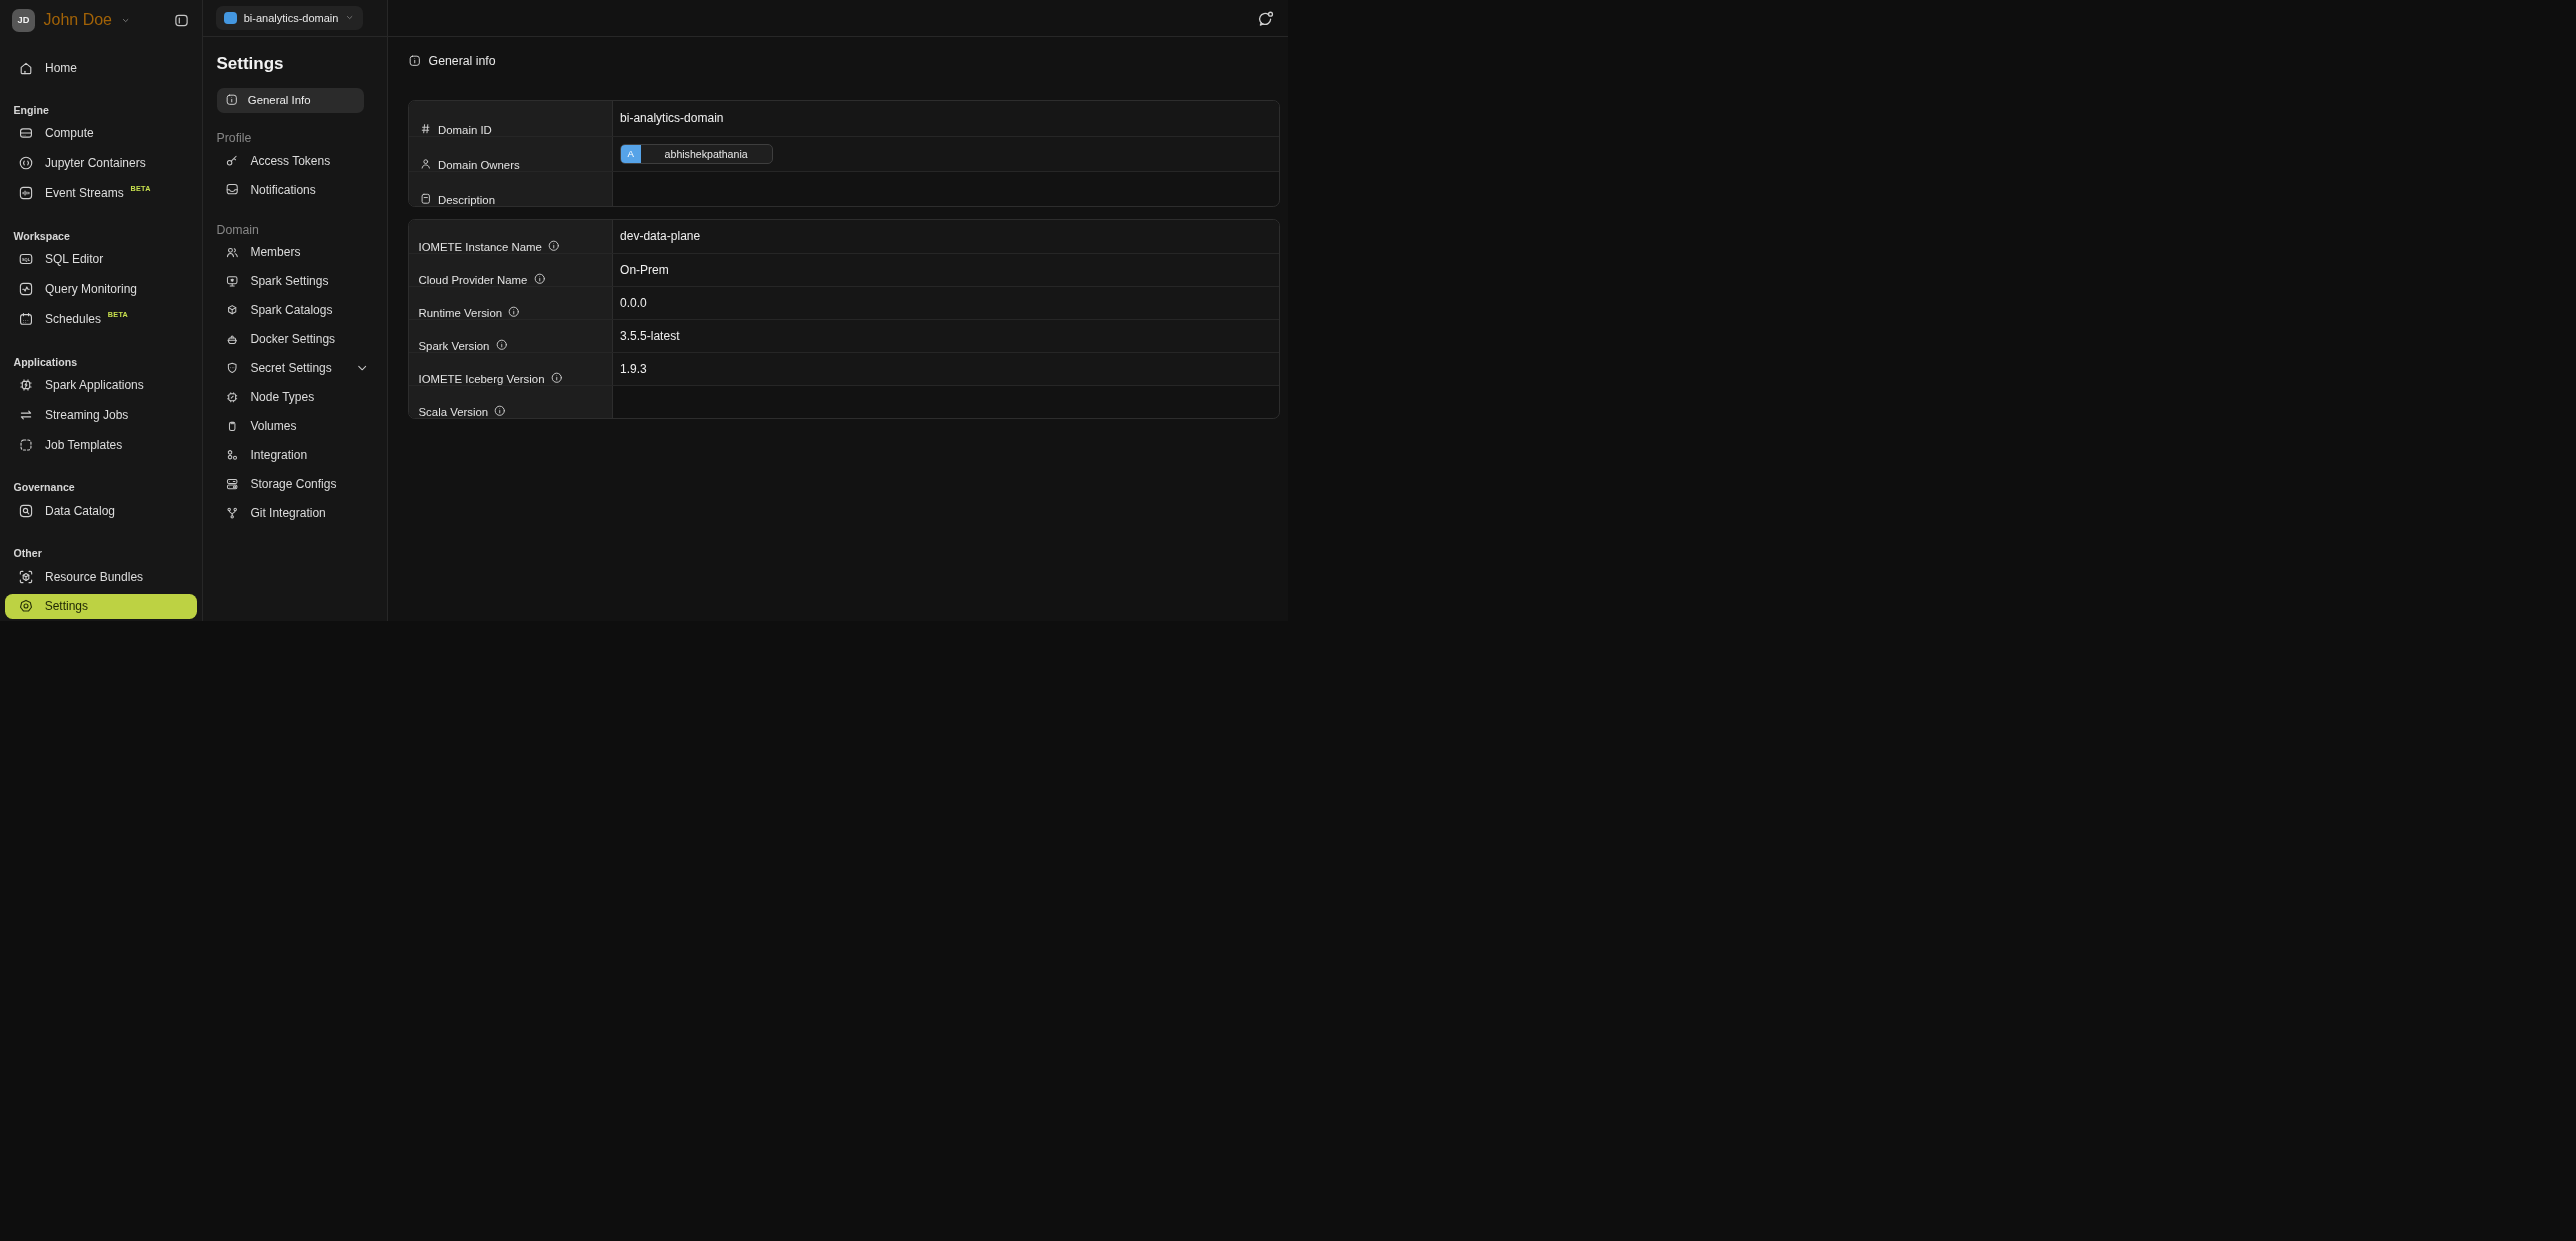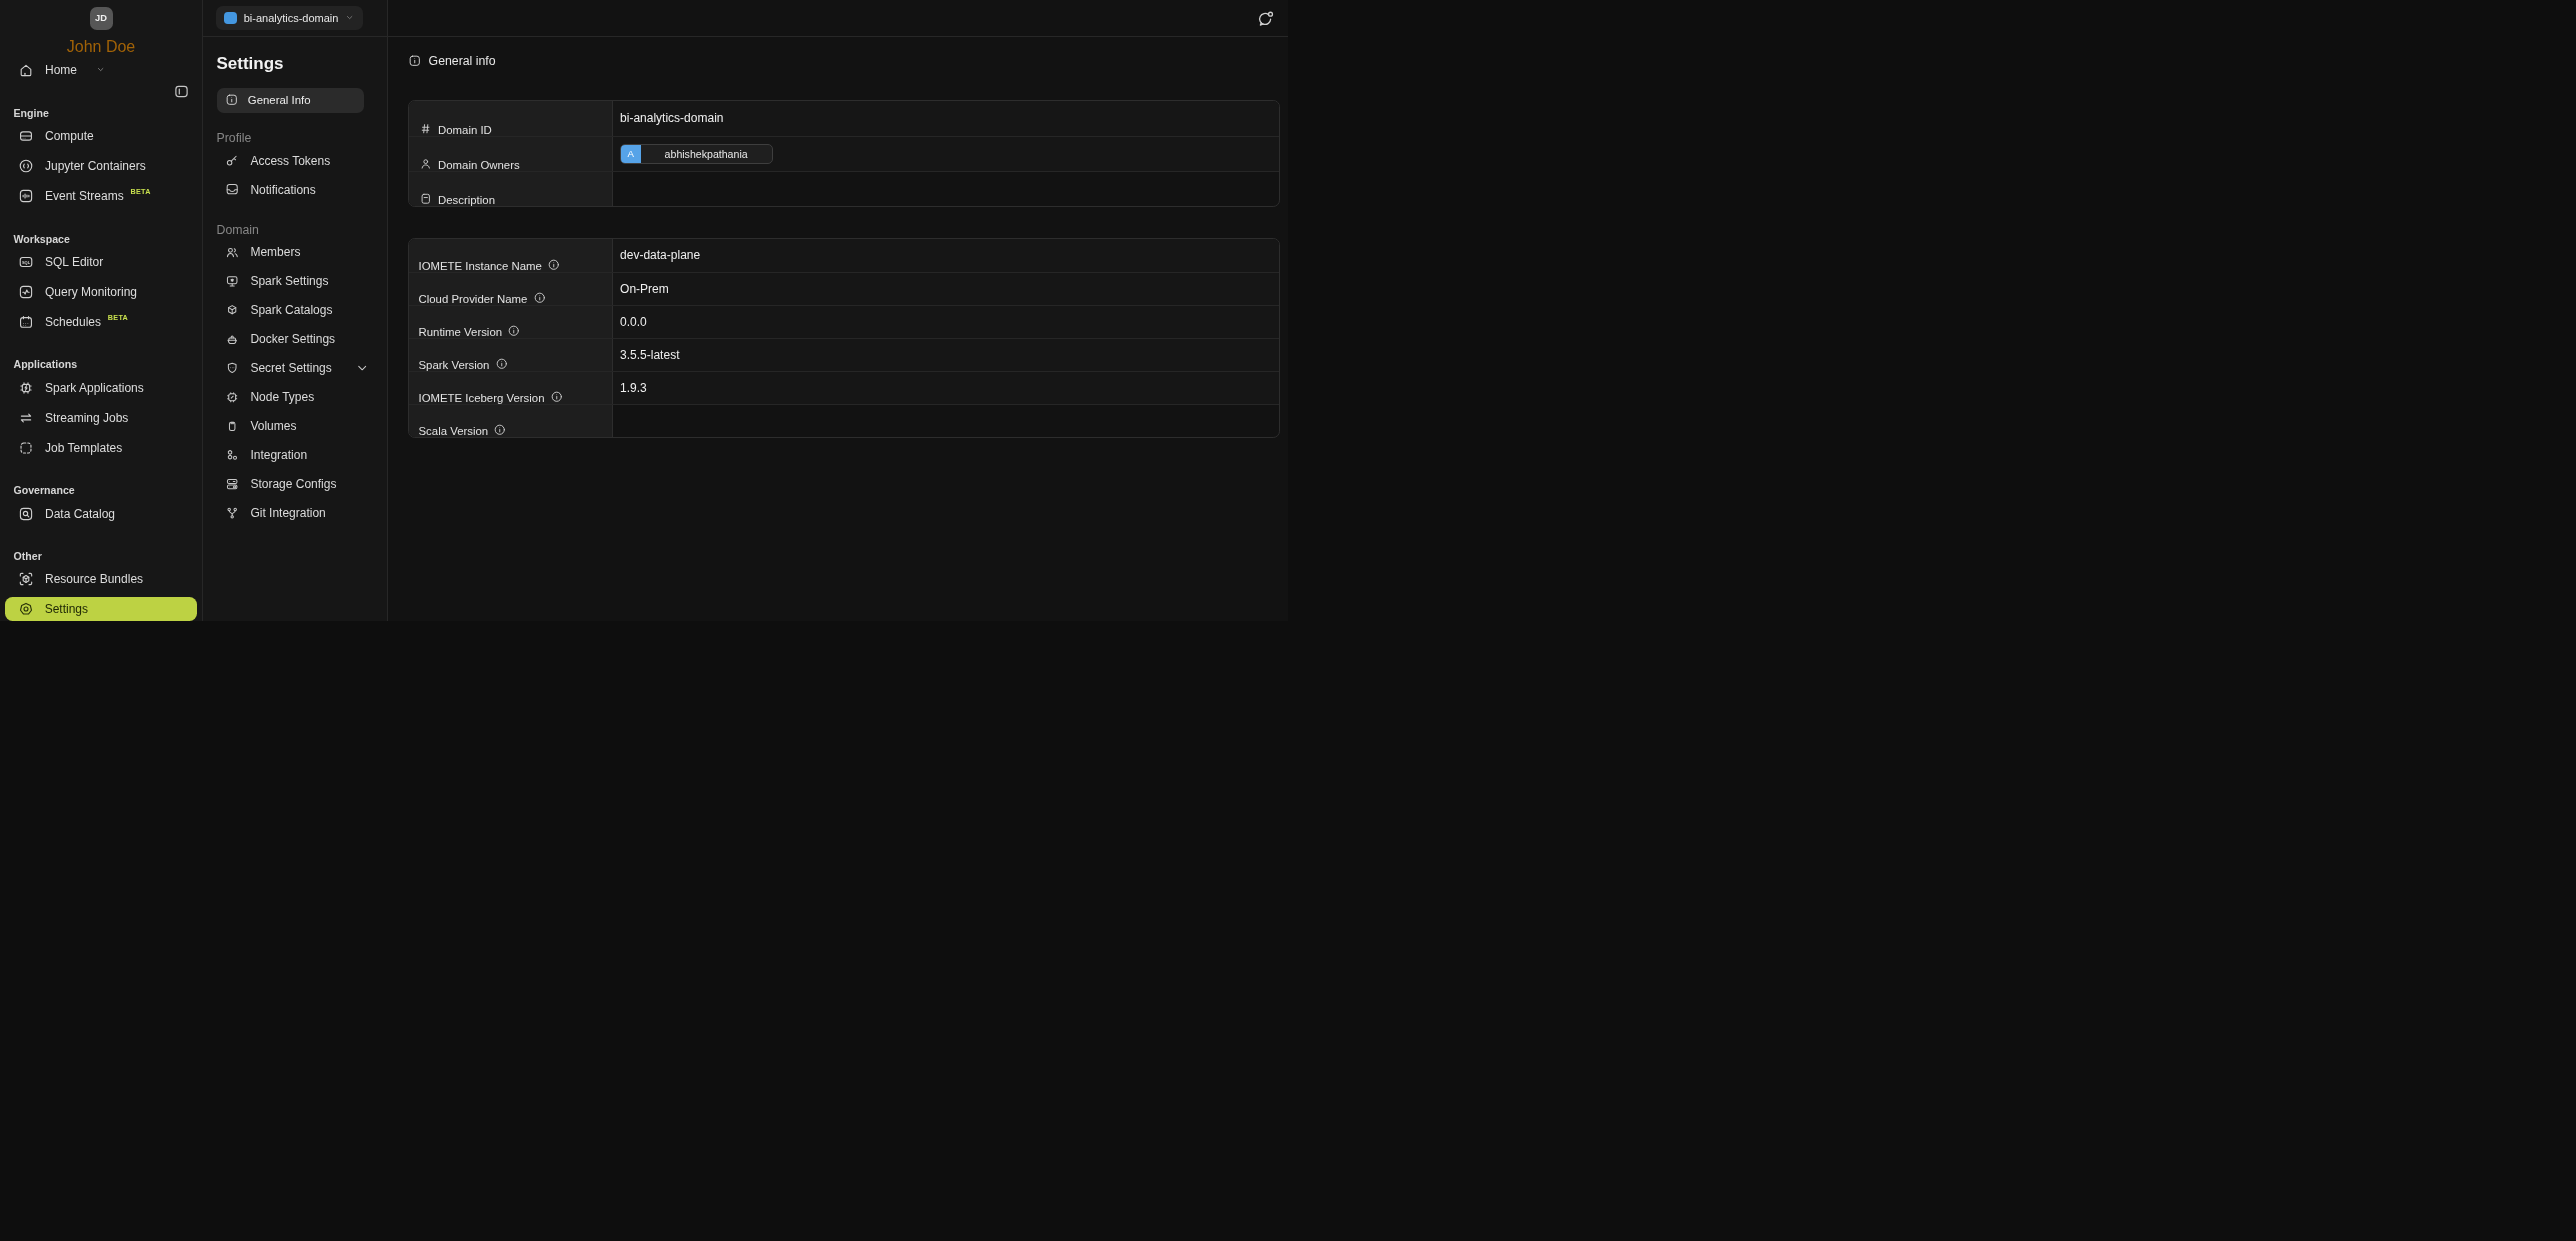--- a/index.html
+++ b/index.html
@@ -5,21 +5,21 @@
   * { margin:0; padding:0; box-sizing:border-box; }
   html,body { width:1288px; height:621px; overflow:hidden; background:#0e0e0e;
               font-family:"Liberation Sans","DejaVu Sans",sans-serif; color:#e6e6e6; }
   .app { display:flex; width:1288px; height:621px; }
   svg { width:100%; height:100%; display:block; }
   .ic { display:flex; flex:none; }
 
   
   .sidebar { width:203px; height:100%; background:#171717; border-right:0.8px solid #272727;
              flex:none; display:flex; flex-direction:column; }
-  .user-row { margin-top:6.8px; height:30px; display:flex; align-items:center; gap:8.5px; padding:0 12px;flex-direction:column; }
+  .user-row { margin-top:6.8px; height:30px; display:flex; align-items:center; gap:8.5px; padding:0 12px; }
   .avatar { width:23px; height:23px; border-radius:6.8px; background:#565656; color:#f0f0f0;
             font-size:9.3px; font-weight:700; display:flex; align-items:center; justify-content:center; flex:none; }
   .user-name { font-size:16px; font-weight:400; color:#a16207; }
   .user-chevron { width:9.3px; height:9.3px; color:#a8a8a8; }
   .collapse-btn { margin-left:auto; width:17px; height:17px; color:#c6c6c6; cursor:pointer; }
   .nav-section { margin-top:20px; }
   .nav-section:first-child { margin-top:18.6px; }
   .nav-section-label { padding:0 13.5px; height:15px; display:flex; align-items:center; margin-bottom:0.8px;
                        font-size:10.6px; font-weight:700; color:#d6d6d6; }
   .nav-item { height:30px; display:flex; align-items:center; gap:11px; padding:0 10px 0 18px;
@@ -56,21 +56,21 @@
   
   .main { flex:1; min-width:0; background:#121212; display:flex; flex-direction:column; }
   .main-top { height:37px; flex:none; border-bottom:0.8px solid #272727; display:flex;
               align-items:center; justify-content:flex-end; padding-right:13.5px; }
   .chat-btn { width:18.6px; height:18.6px; color:#cfcfcf; cursor:pointer; }
   .main-body { padding:14.4px 7.6px 0 19.5px; }
   .section-header { display:flex; align-items:center; gap:7.6px; height:18.6px; }
   .section-header .ic { width:13.5px; height:13.5px; color:#d6d6d6; }
   .section-title { font-size:12.3px; font-weight:500; color:#e8e8e8; }
   .kv-table { margin-top:30px; border:0.8px solid #2d2d2d; border-radius:6.8px; overflow:hidden; }
-  .kv-table.t2 { margin-top:31px; }
+  .kv-table.t2 { margin-top:12px; }
   .kv-row { display:grid; grid-template-columns:204px 1fr; }
   .t1 .kv-row { height:35px; }
   .t2 .kv-row { height:33px; }
   .kv-row + .kv-row { border-top:0.8px solid #262626; }
   .kv-label { background:#1e1e1e; border-right:0.8px solid #2d2d2d; display:flex; align-items:flex-end;
               gap:6px; padding:0 8.5px 0 10px; }
   .kv-label .ic { width:13.5px; height:13.5px; color:#cdcdcd; }
   .kv-label-text { font-size:11.4px; color:#e3e3e3; white-space:nowrap; }
   .info-ic { width:12px; height:12px; color:#9d9d9d; margin-left:-0.8px; }
   .kv-value { background:#161616; display:flex; align-items:center; padding-left:7.6px;

